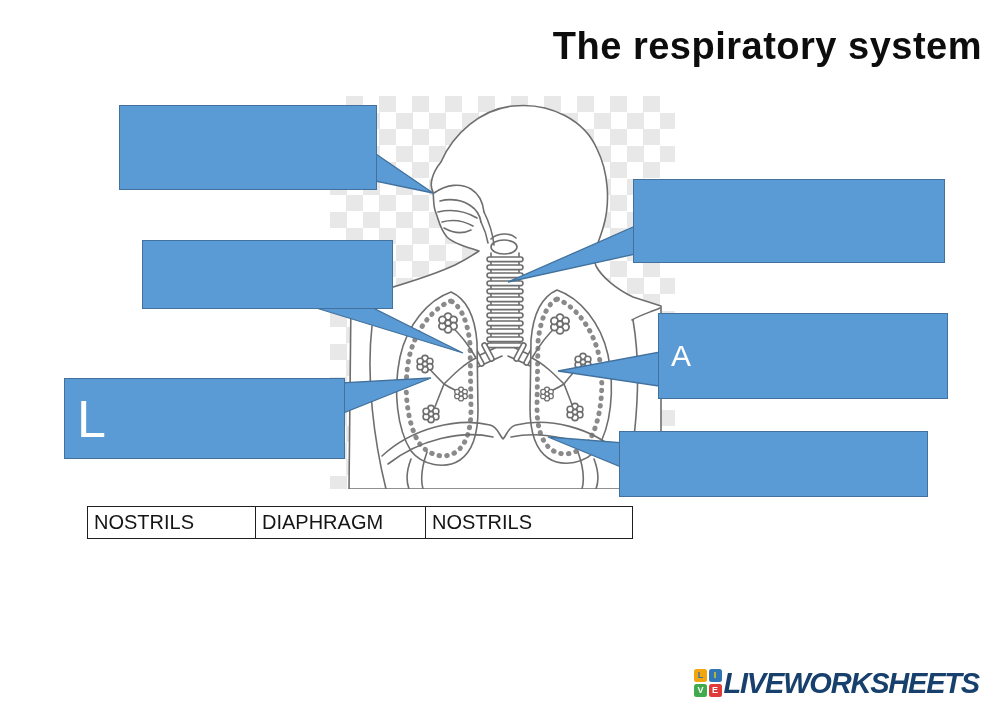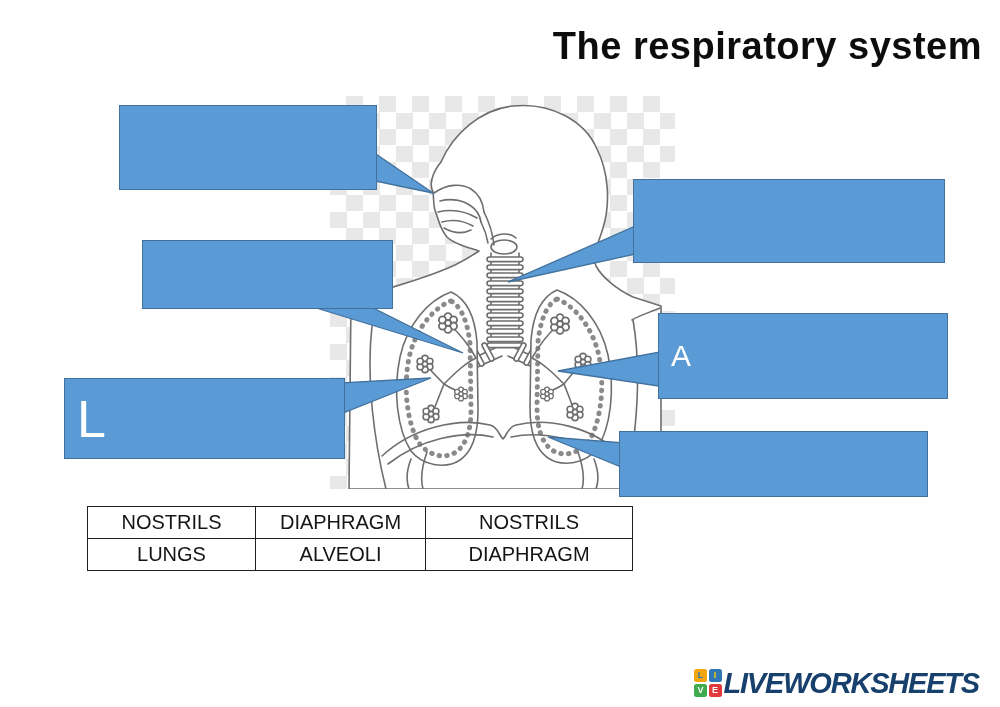--- a/index.html
+++ b/index.html
@@ -14,21 +14,21 @@
   
   .tails{position:absolute;left:0;top:0;z-index:1;pointer-events:none;}
   .tails polygon{stroke:#41719c;stroke-width:1.3;}
   
   .callout{position:absolute;z-index:2;box-sizing:border-box;border:1.5px solid #41719c;
            display:flex;align-items:center;padding-left:12px;color:#fff;cursor:text;}
   .letter-big{font-size:52px;font-weight:400;line-height:1;}
   .letter-mid{font-size:30px;font-weight:400;line-height:1;}
   
   .word-bank{position:absolute;left:87px;top:506px;z-index:2;border-collapse:collapse;table-layout:fixed;}
-  .word-bank td{border:1.6px solid #1f1f1f;height:31px;text-align:center;vertical-align:middle;
+  .word-bank td{border:1.6px solid #1f1f1f;height:31px;vertical-align:middle;
                 font-size:20px;color:#151515;padding:0 6px;background:#fff;}
   
   .logo{position:absolute;left:694px;top:668px;z-index:2;display:flex;align-items:center;gap:2px;
         text-decoration:none;cursor:pointer;}
   .logo-tiles{display:grid;grid-template-columns:13px 13px;grid-template-rows:13px 13px;gap:1.5px;}
   .logo-tiles span{display:flex;align-items:center;justify-content:center;border-radius:2.5px;
                    font-size:9px;font-weight:bold;line-height:1;}
   .logo-text{font-size:29px;font-weight:bold;letter-spacing:-1.2px;line-height:30px;font-style:italic;}
 </style>
 </head>
@@ -188,25 +188,20 @@
         <col style="width:168px">
         <col style="width:170px">
         <col style="width:207px">
       </colgroup>
     <tbody>
         <tr>
       <td>NOSTRILS</td>
       <td>DIAPHRAGM</td>
       <td>NOSTRILS</td>
     </tr>
-    <tr>
-      <td>LUNGS</td>
-      <td>ALVEOLI</td>
-      <td>DIAPHRAGM</td>
-    </tr>
   </tbody>
     </table>
 
   <div class="logo">
     <div class="logo-tiles">
       <span style="background-color: rgb(242, 165, 12); color: rgb(47, 118, 181);">L</span>
       <span style="background-color: rgb(47, 118, 181); color: rgb(242, 208, 12);">I</span>
       <span style="background-color: rgb(63, 170, 78); color: rgb(255, 255, 255);">V</span>
       <span style="background-color: rgb(224, 58, 58); color: rgb(255, 255, 255);">E</span>
     </div>

